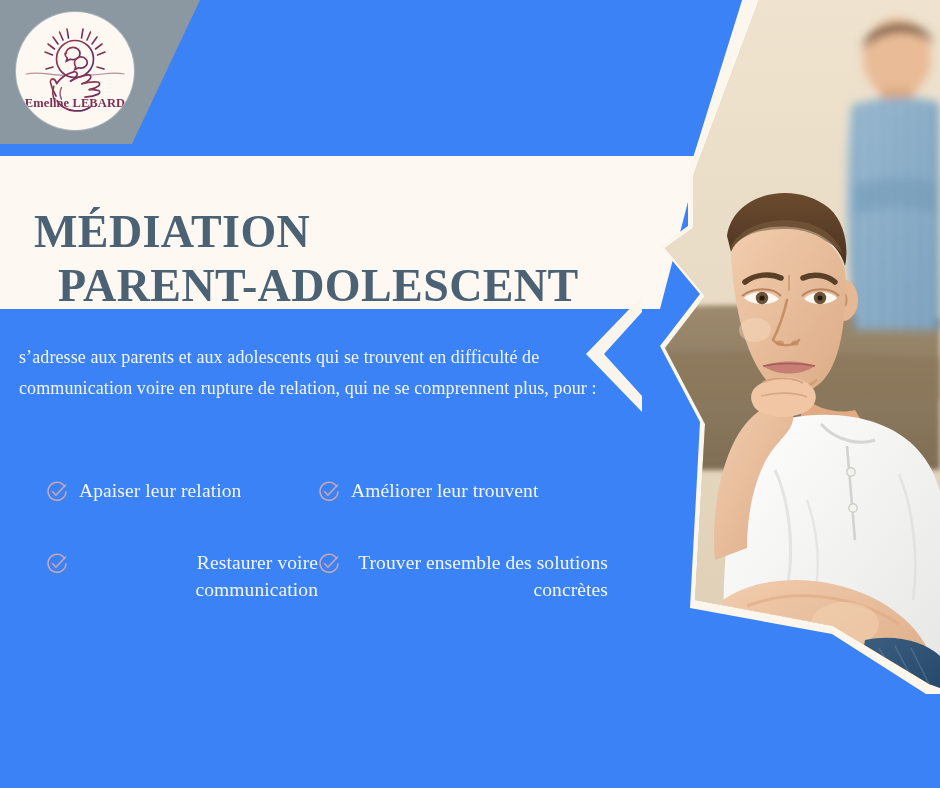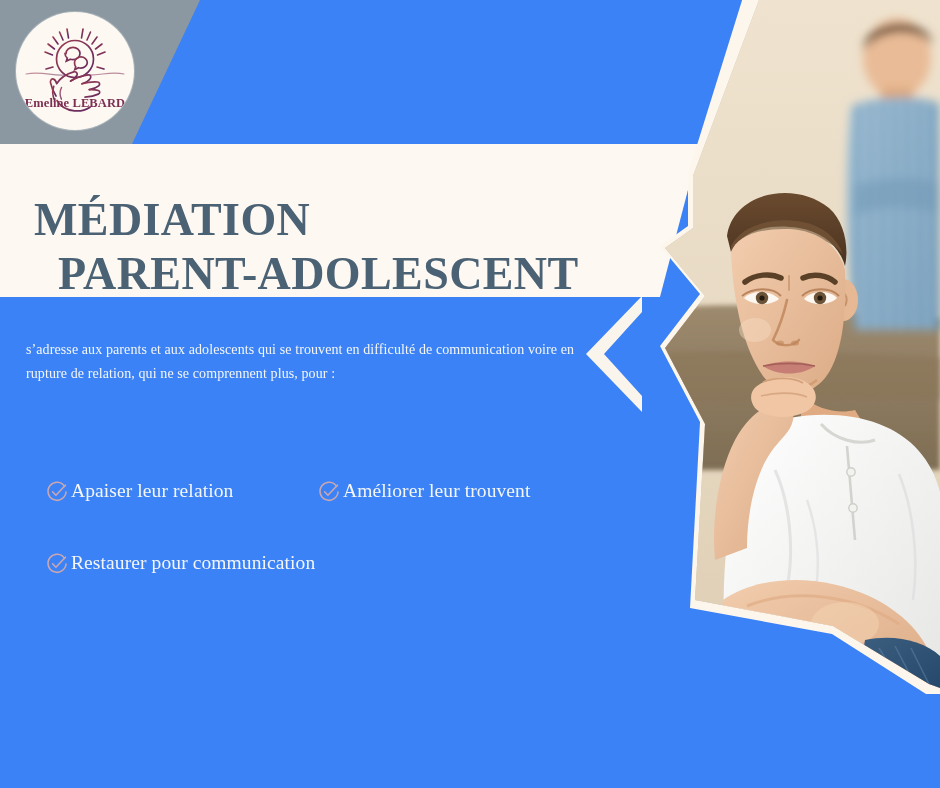--- a/index.html
+++ b/index.html
@@ -32,54 +32,54 @@
   .logo-badge svg{display:block;width:118px;height:118px;}
   .logo-name{
     position:absolute;left:0;right:0;top:84px;text-align:center;
     font-family:"Liberation Serif", serif;
     font-size:12.5px;font-weight:700;letter-spacing:.1px;
     color:#7c2f52;white-space:nowrap;
   }
 
   
   .title-banner{
-    position:absolute;left:0;top:144px;width:700px;height:153px;
+    position:absolute;left:0;top:156px;width:700px;height:153px;
     background:#fdf8f2;
     clip-path:polygon(0 0, 700px 0, 660px 153px, 0 153px);
     box-shadow:0 2px 6px rgba(0,0,0,.18);
   }
   .title-text{
     position:absolute;left:34px;top:18px;width:640px;
     font-family:"Liberation Serif", serif;
     font-weight:700;
     font-size:46px;line-height:1.17;
     letter-spacing:.4px;
     color:#4b6275;
     text-transform:uppercase;
   }
   .title-text .l2{display:block;margin-left:24px;}
 
   
   .lead{
-    position:absolute;left:26px;top:324px;width:580px;
-    font-family:"Liberation Serif", serif;
-    font-size:14px;line-height:1.72;
+    position:absolute;left:19px;top:324px;width:580px;
+    font-family:"Liberation Serif", serif;
+    font-size:18px;line-height:1.72;
     color:#f4f6f7;
     letter-spacing:.1px;
   }
 
   
   .checklist{
     position:absolute;left:46px;top:478px;width:600px;
     display:grid;
     grid-template-columns:272px 290px;
     grid-auto-rows:min-content;
     row-gap:46px;column-gap:0;
   }
-  .check-item{display:flex;align-items:flex-start;gap:3px;text-align:right;}
+  .check-item{display:flex;align-items:flex-start;gap:11px;text-align:right;}
   .check-icon{flex:0 0 auto;width:22px;height:22px;margin-top:3px;}
   .check-icon svg{display:block;}
   .check-label{
     font-family:"Liberation Serif", serif;
     font-size:19.5px;line-height:1.35;
     color:#f4f6f7;letter-spacing:.1px;
   }
 
   
   .photo-frame{
@@ -220,23 +220,32 @@
       <span class="check-label">Améliorer leur trouvent</span>
     </div>
 
     <div class="check-item">
       <span class="check-icon">
         <svg viewBox="0 0 22 22" xmlns="http://www.w3.org/2000/svg">
           <path d="M18.6 5.4A9 9 0 1 0 20 11" fill="none" stroke="#c9a7b2" stroke-width="1.6" stroke-linecap="round"></path>
           <path d="M6.6 10.8 L9.9 14.3 L19.4 4.2" fill="none" stroke="#c9a7b2" stroke-width="1.6" stroke-linecap="round" stroke-linejoin="round"></path>
         </svg>
       </span>
-      <span class="check-label">Restaurer pour communication</span>
-    </div>
-
+      <span class="check-label">Restaurer voire communication</span>
+    </div>
+
+    <div class="check-item">
+      <span class="check-icon">
+        <svg viewBox="0 0 22 22" xmlns="http://www.w3.org/2000/svg">
+          <path d="M18.6 5.4A9 9 0 1 0 20 11" fill="none" stroke="#c9a7b2" stroke-width="1.6" stroke-linecap="round"></path>
+          <path d="M6.6 10.8 L9.9 14.3 L19.4 4.2" fill="none" stroke="#c9a7b2" stroke-width="1.6" stroke-linecap="round" stroke-linejoin="round"></path>
+        </svg>
+      </span>
+      <span class="check-label">Trouver ensemble des solutions concrètes</span>
+    </div>
 
   </div>
 
   <div class="photo-frame"></div>
   <div class="caret-notch"></div>
 
   <div class="photo-clip">
     <div class="photo-art">
       <svg viewBox="0 0 333 688" xmlns="http://www.w3.org/2000/svg" preserveAspectRatio="xMidYMid slice">
         <defs>

